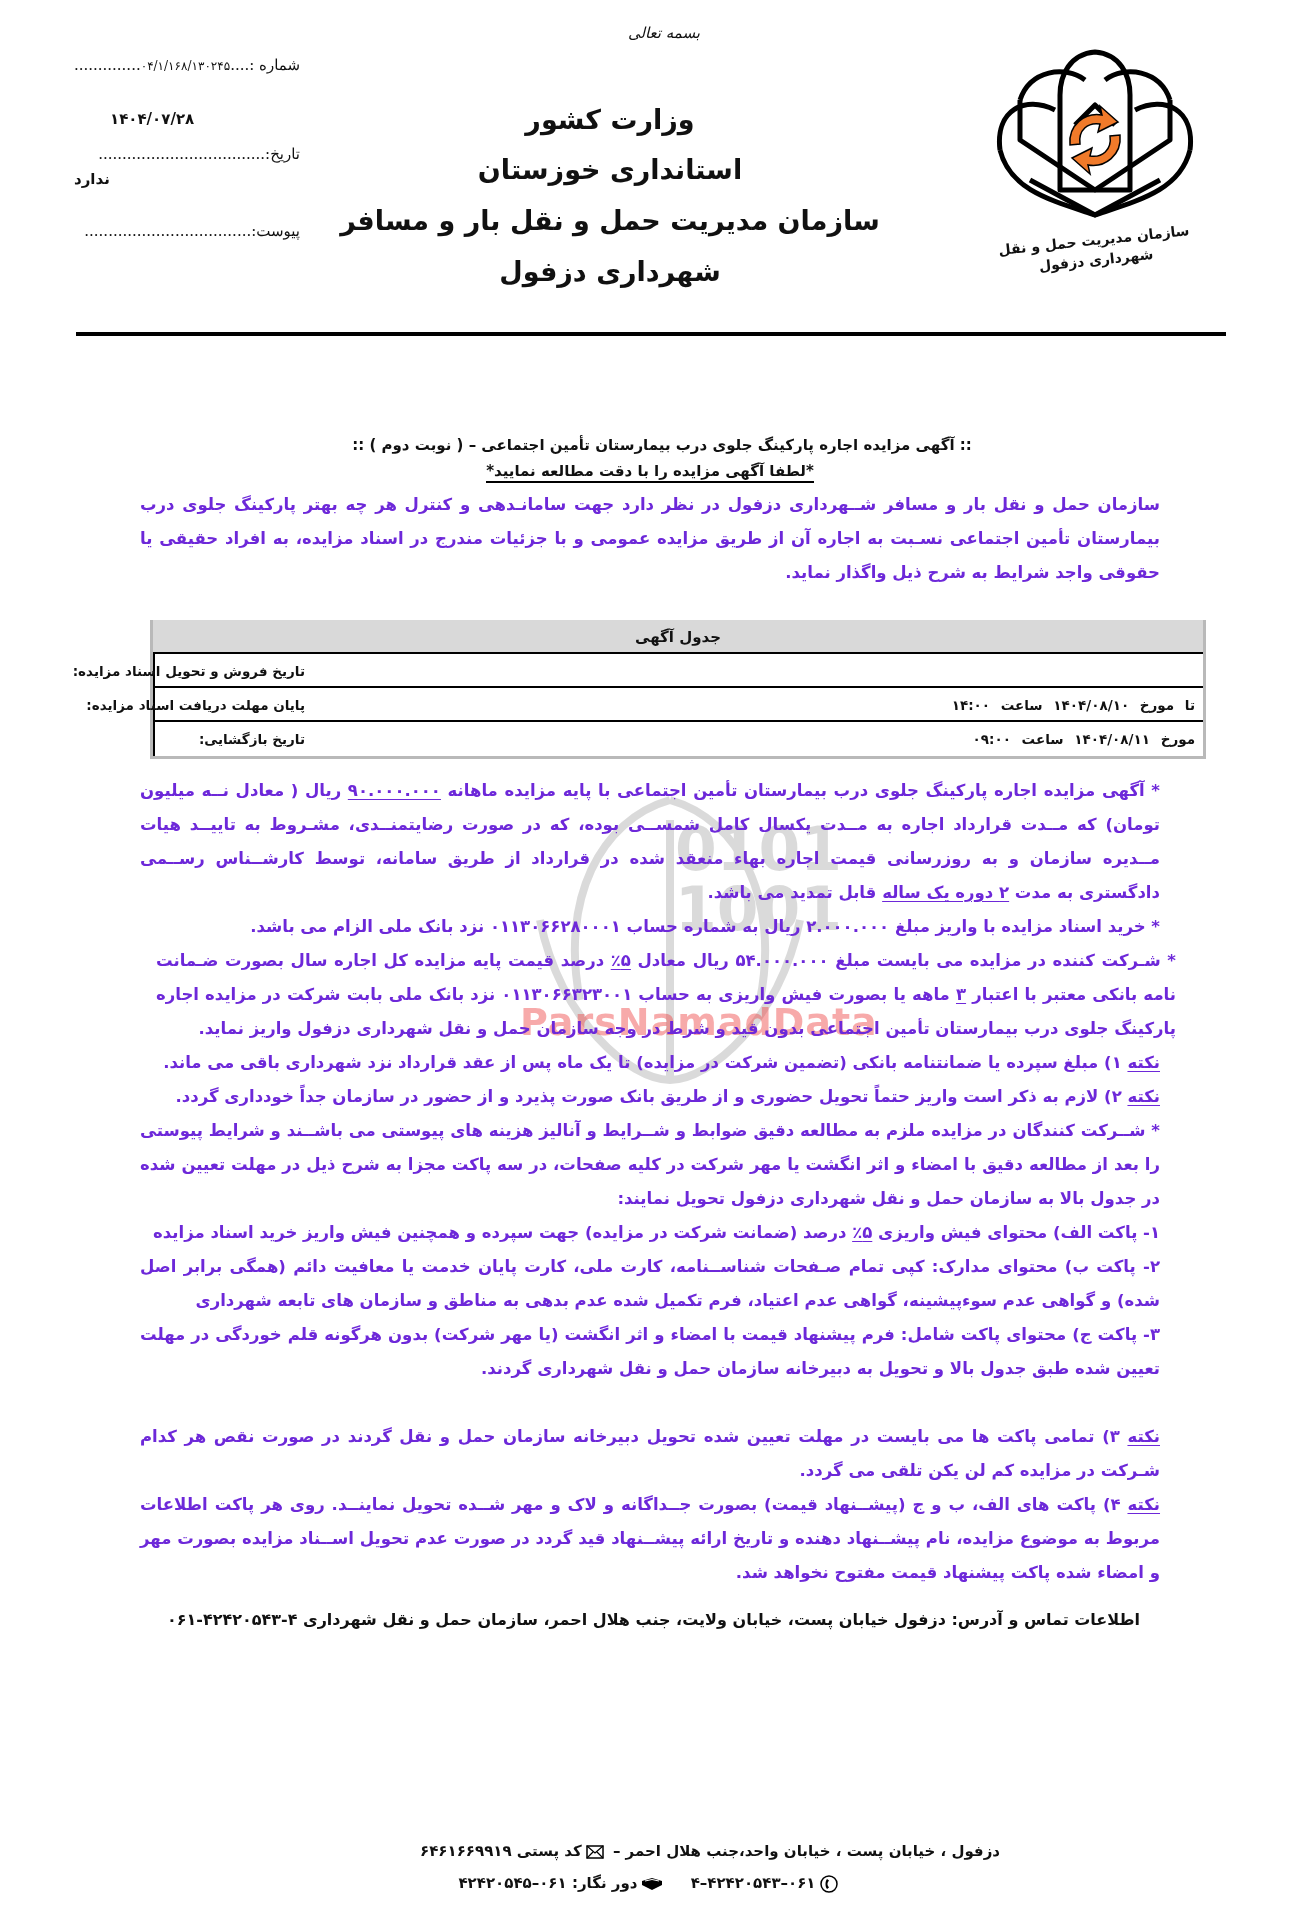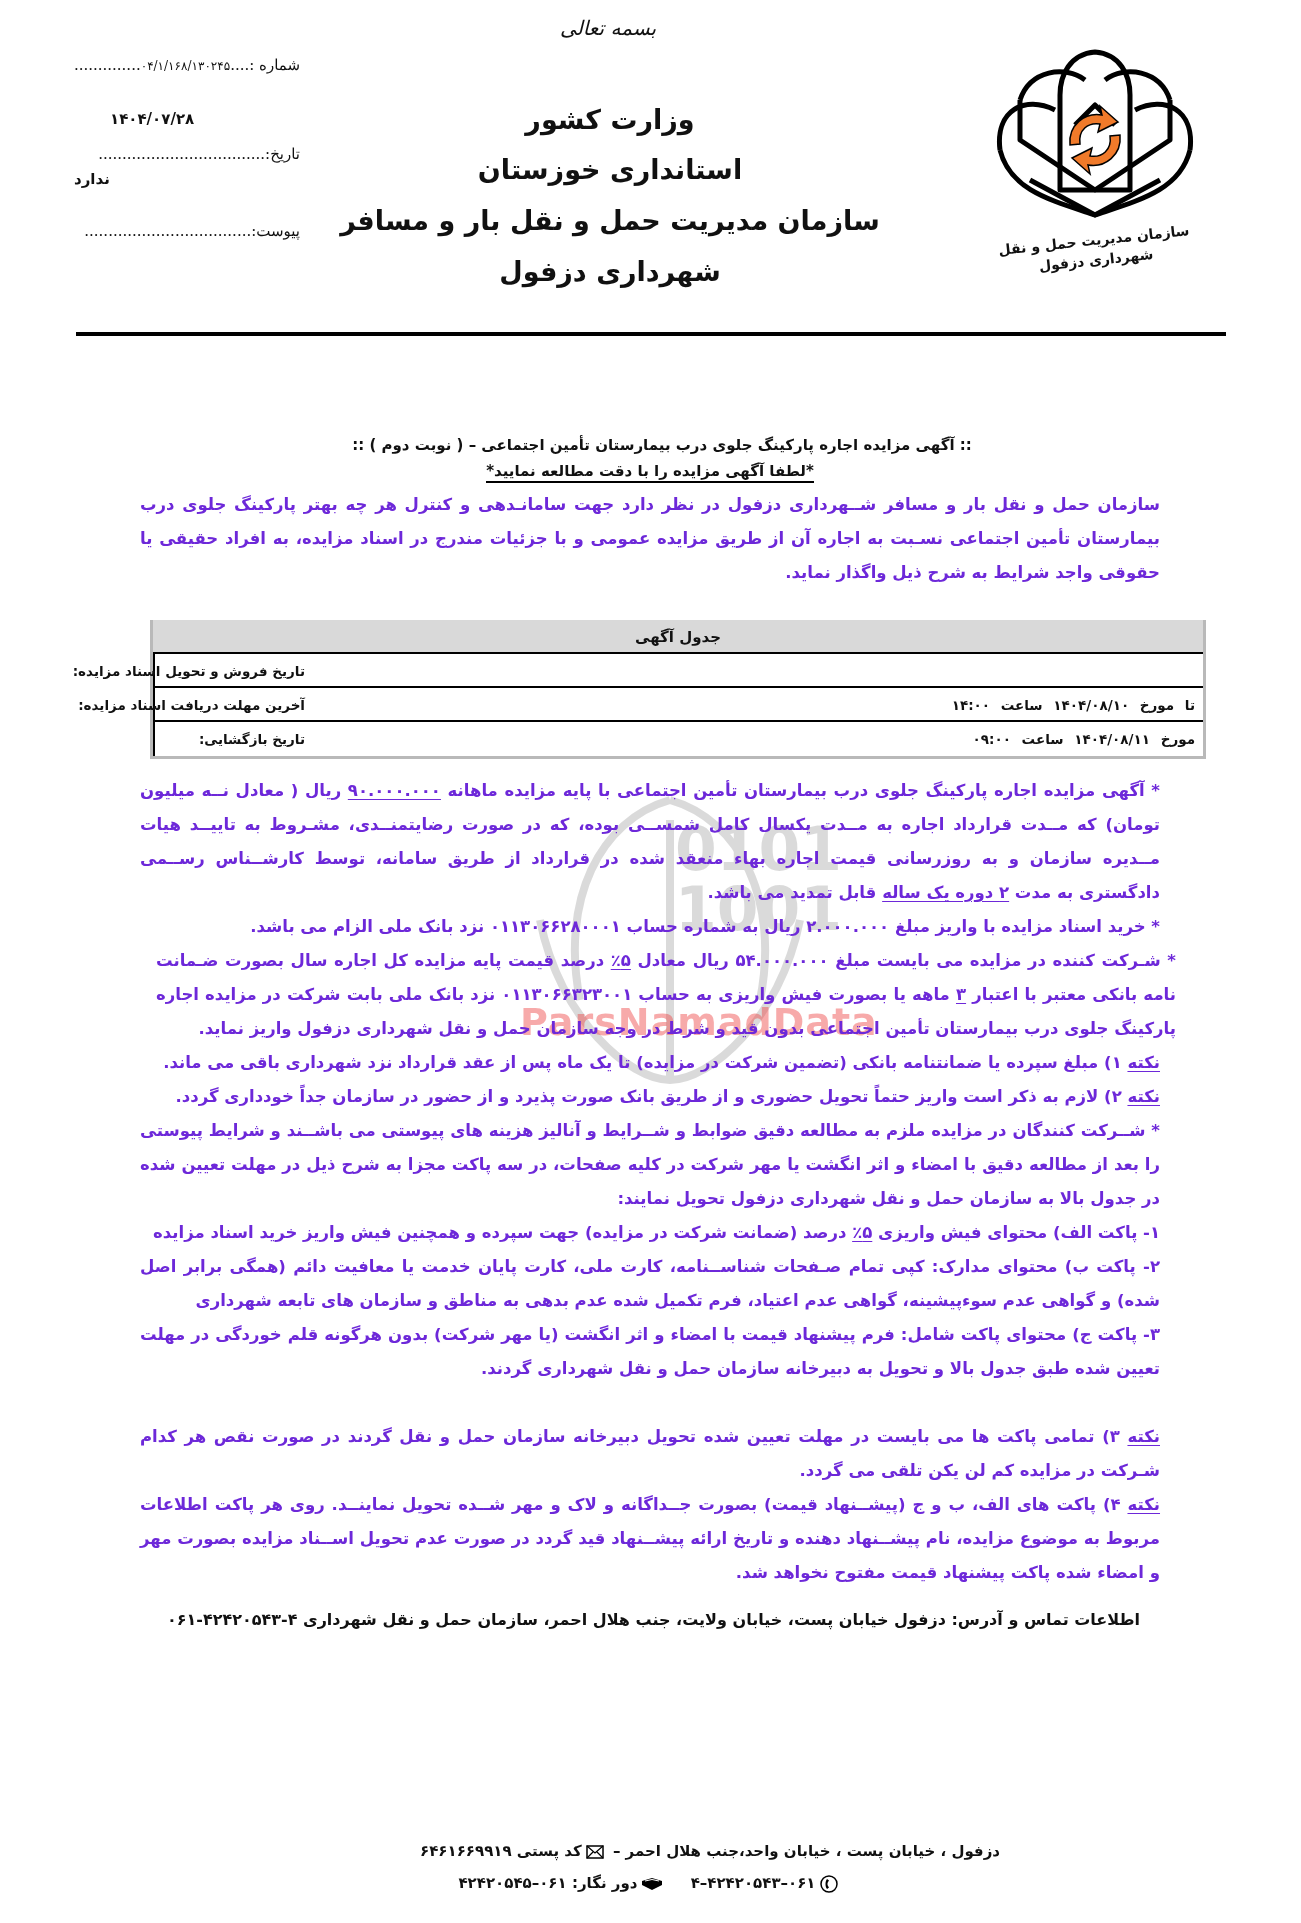--- a/index.html
+++ b/index.html
@@ -2,21 +2,21 @@
 <html><head>
 <meta charset="utf-8">
 <style>
   * { box-sizing: border-box; margin: 0; padding: 0; }
   html, body { width: 1301px; height: 1923px; background: #ffffff; overflow: hidden; }
   body { position: relative; font-family: "DejaVu Sans", sans-serif; color: #111; }
 
   .abs { position: absolute; }
 
   
-  .bismillah { left: 560px; top: 16px; width: 140px; text-align: left; font-family: "DejaVu Serif", serif; font-size: 20px; font-style: italic; }
+  .bismillah { left: 560px; top: 24px; width: 140px; text-align: right; font-family: "DejaVu Serif", serif; font-size: 15px; font-style: italic; }
   .hdr-line { left: 330px; width: 560px; text-align: center; font-weight: bold; font-family: "DejaVu Sans", sans-serif; direction: rtl; }
   .hdr-1 { top: 104px; font-size: 27px; }
   .hdr-2 { top: 154px; font-size: 27px; }
   .hdr-3 { top: 205px; font-size: 27px; }
   .hdr-4 { top: 256px; font-size: 27px; }
 
   .meta-row { left: 20px; width: 280px; direction: rtl; font-family: "DejaVu Serif", serif; font-size: 15px; white-space: nowrap; }
   .meta-row .dots { letter-spacing: 1px; }
   .meta-num { top: 56px; }
   .meta-date-val { left: 110px; top: 110px; font-size: 15px; font-weight: bold; font-family: "DejaVu Sans", sans-serif; direction: ltr; }
@@ -107,21 +107,21 @@
 <div class="abs subtitle"><span>*لطفا آگهی مزایده را با دقت مطالعه نمایید*</span></div>
 
 <div class="abs para intro">سازمان حمل و نقل بار و مسافر شــهرداری دزفول در نظر دارد جهت سامانـدهی و کنترل هر چه بهتر پارکینگ جلوی درب بیمارستان تأمین اجتماعی نسـبت به اجاره آن از طریق مزایده عمومی و با جزئیات مندرج در اسناد مزایده، به افراد حقیقی یا حقوقی واجد شرایط به شرح ذیل واگذار نماید.</div>
 
 <div class="abs ad-table">
   <div class="thead">جدول آگهی</div>
   <div class="trow">
     <div class="tlabel">تاریخ فروش و تحویل اسناد مزایده:</div>
   </div>
   <div class="trow">
-    <div class="tlabel">آخرین مهلت دریافت اسناد مزایده:</div>
+    <div class="tlabel">پایان مهلت دریافت اسناد مزایده:</div>
     <div class="tval">تا مورخ  ۱۴۰۴/۰۸/۱۰   ساعت  ۱۴:۰۰</div>
   </div>
   <div class="trow">
     <div class="tlabel">تاریخ بازگشایی:</div>
     <div class="tval">مورخ   ۱۴۰۴/۰۸/۱۱   ساعت  ۰۹:۰۰</div>
   </div>
 </div>
 
 <svg class="abs watermark" viewBox="0 0 380 320">
   <g fill="none" stroke="#000" stroke-width="8">

